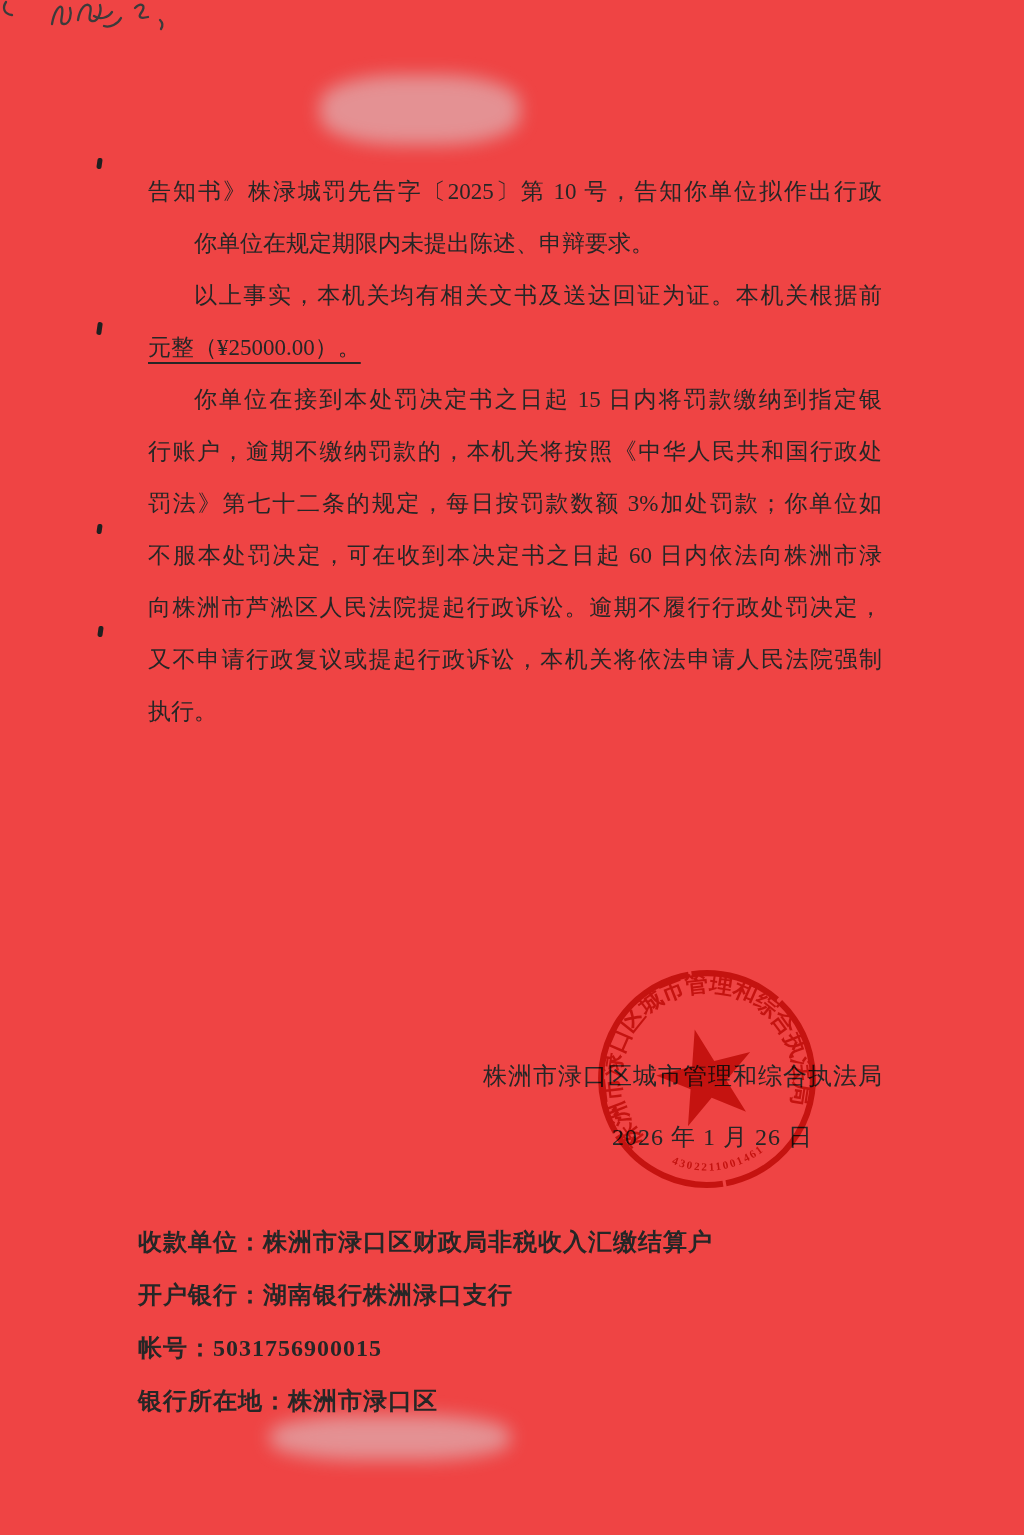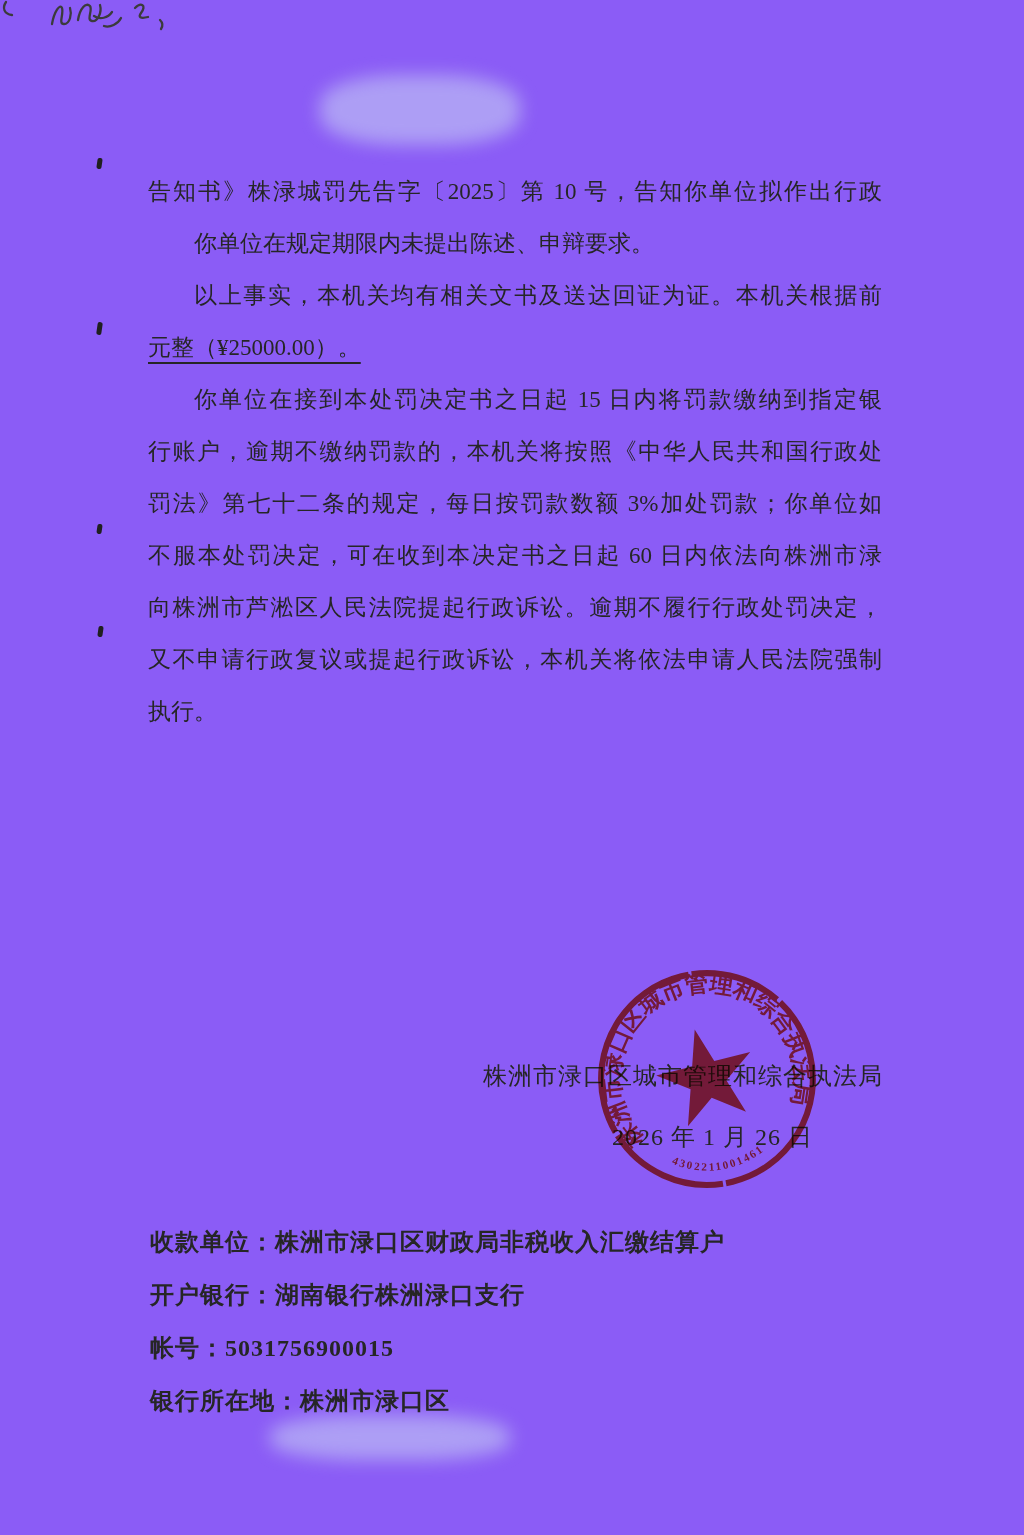--- a/index.html
+++ b/index.html
@@ -1,17 +1,17 @@
 <!DOCTYPE html>
 <html><head>
 <meta charset="utf-8">
 <style>
   html,body{margin:0;padding:0;background:#e9e9e9;}
   .page{
-    position:relative;width:1024px;height:1535px;background:#8b5cf6;overflow:hidden;
+    position:relative;width:1024px;height:1535px;background:#ef4444;overflow:hidden;
     font-family:"Liberation Serif","DejaVu Serif",serif;color:#262626;
   }
   
   .blob{position:absolute;background:rgba(214,239,243,.45);filter:blur(9px);border-radius:40%;}
   .blob1{left:320px;top:75px;width:200px;height:70px;}
   .blob2{left:270px;top:1415px;width:240px;height:45px;}
   
   .speck{position:absolute;width:5px;background:#202020;transform:rotate(8deg);border-radius:2px;}
   
   .handwriting{position:absolute;left:0;top:0;}
@@ -24,21 +24,21 @@
   
   .agency{position:absolute;left:483px;top:1058px;font-size:24px;letter-spacing:1px;line-height:36px;}
   .date{position:absolute;left:612px;top:1119px;font-size:24px;letter-spacing:1px;line-height:36px;}
   
   .seal{position:absolute;left:594px;top:966px;width:226px;height:226px;
         transform:rotate(-14deg);transform-origin:50% 50%;
         mix-blend-mode:multiply;opacity:.92;}
   .seal svg{width:100%;height:100%;}
   .seal text{font-family:"Liberation Serif","DejaVu Serif",serif;font-weight:bold;}
   
-  .payment{position:absolute;left:150px;top:1216px;font-size:24px;font-weight:bold;letter-spacing:1px;}
+  .payment{position:absolute;left:138px;top:1216px;font-size:24px;font-weight:bold;letter-spacing:1px;}
   .pay-line{height:53px;line-height:53px;white-space:nowrap;}
 </style>
 </head>
 <body>
 
 <div class="page">
 
   <div class="blob blob1"></div>
   <div class="blob blob2"></div>
 

